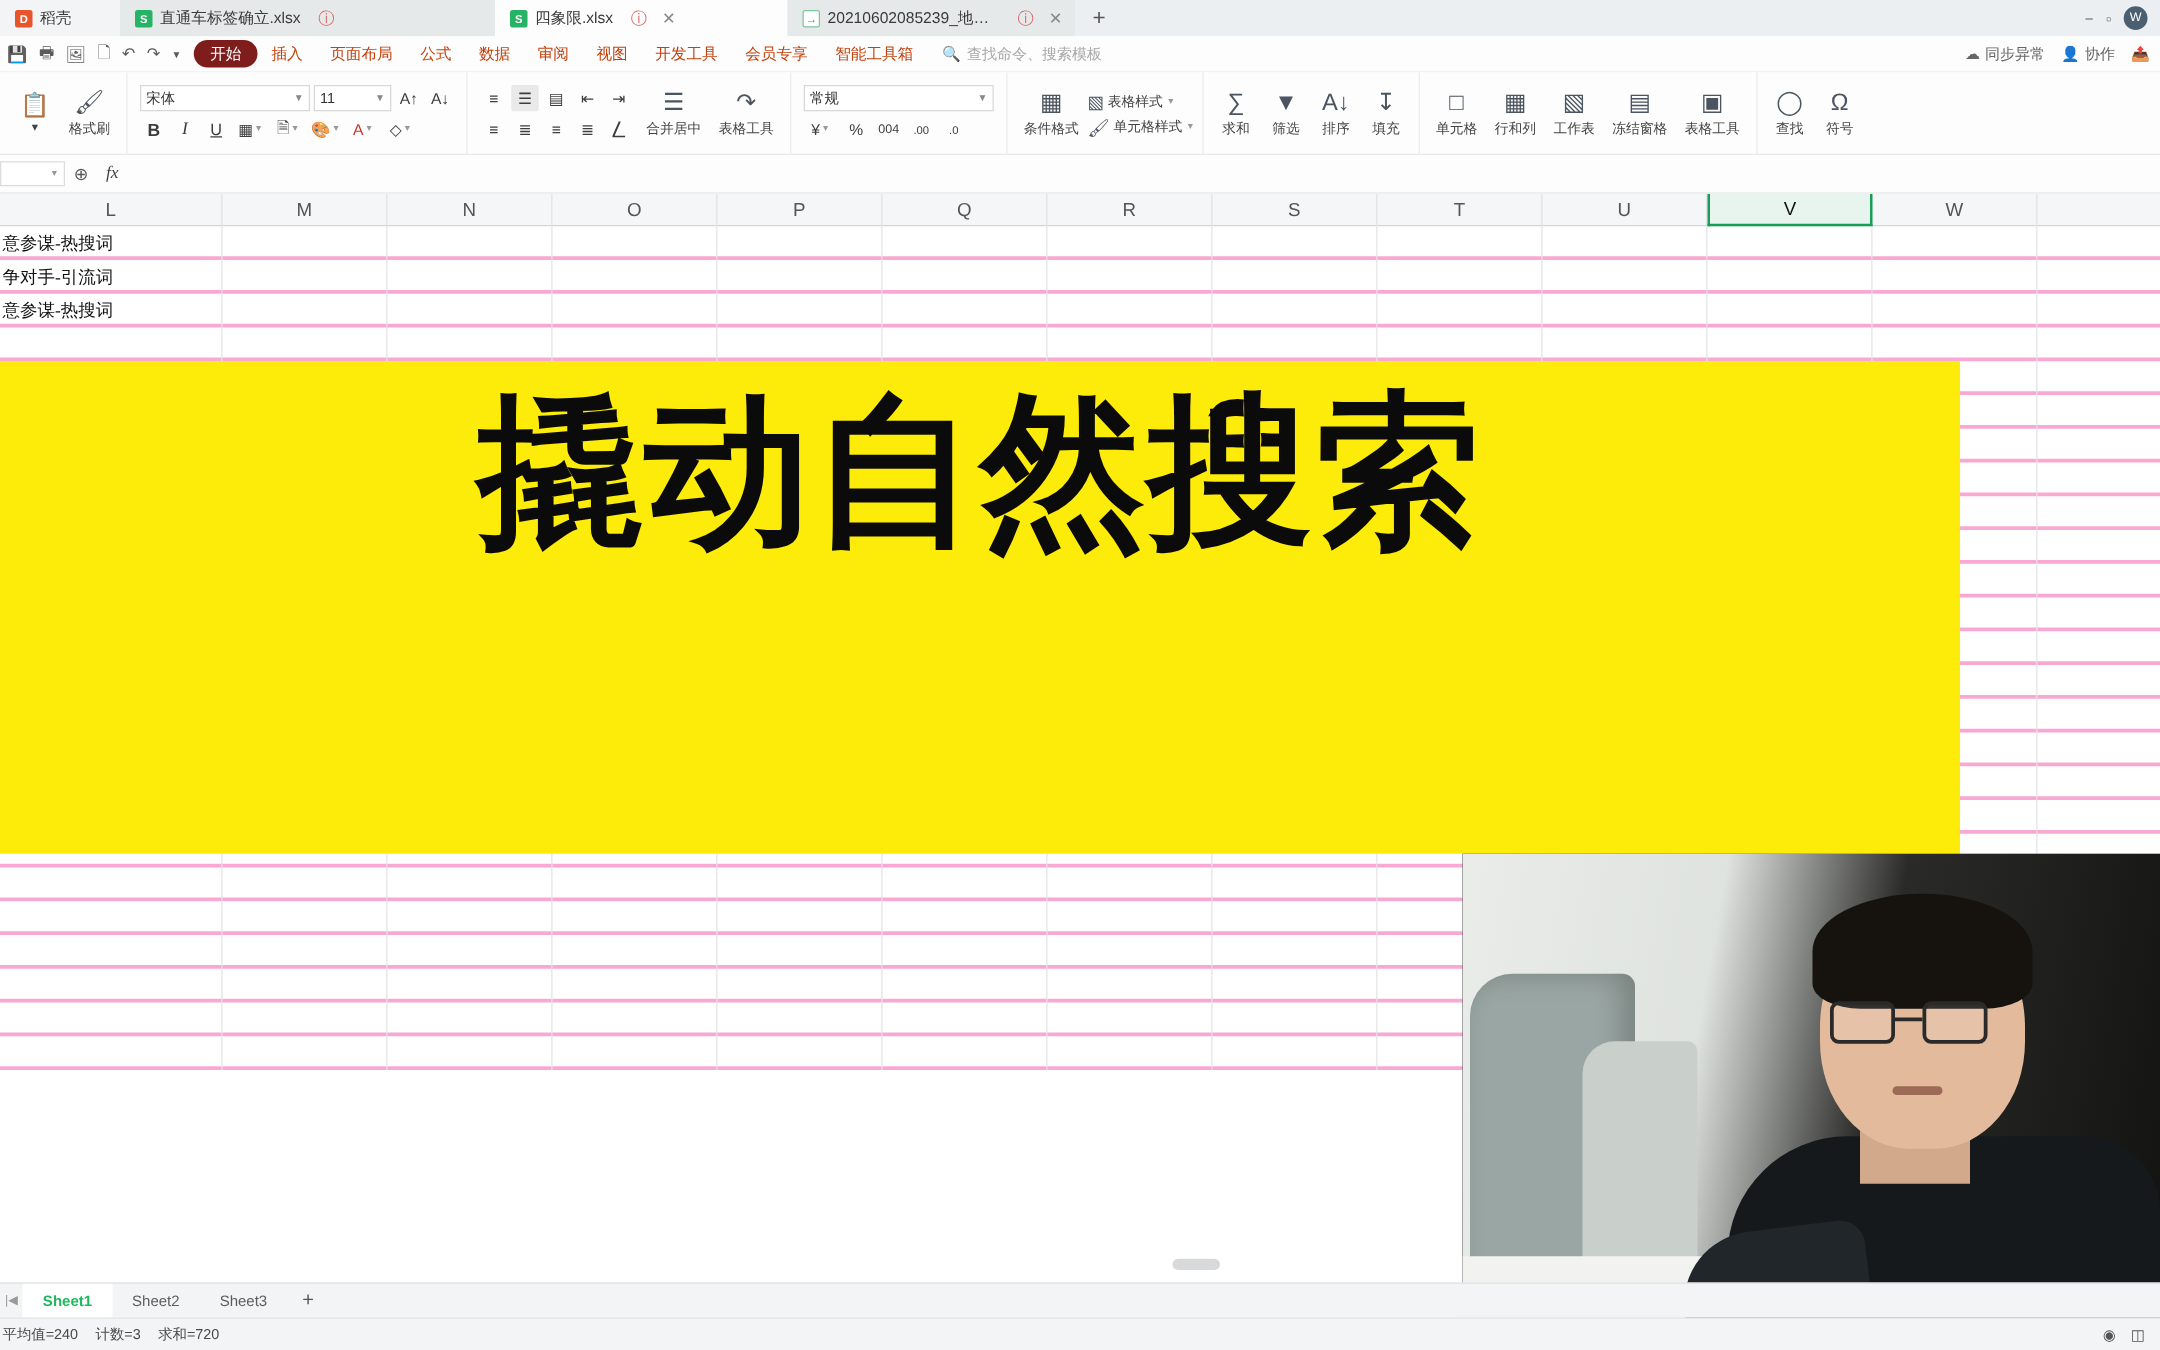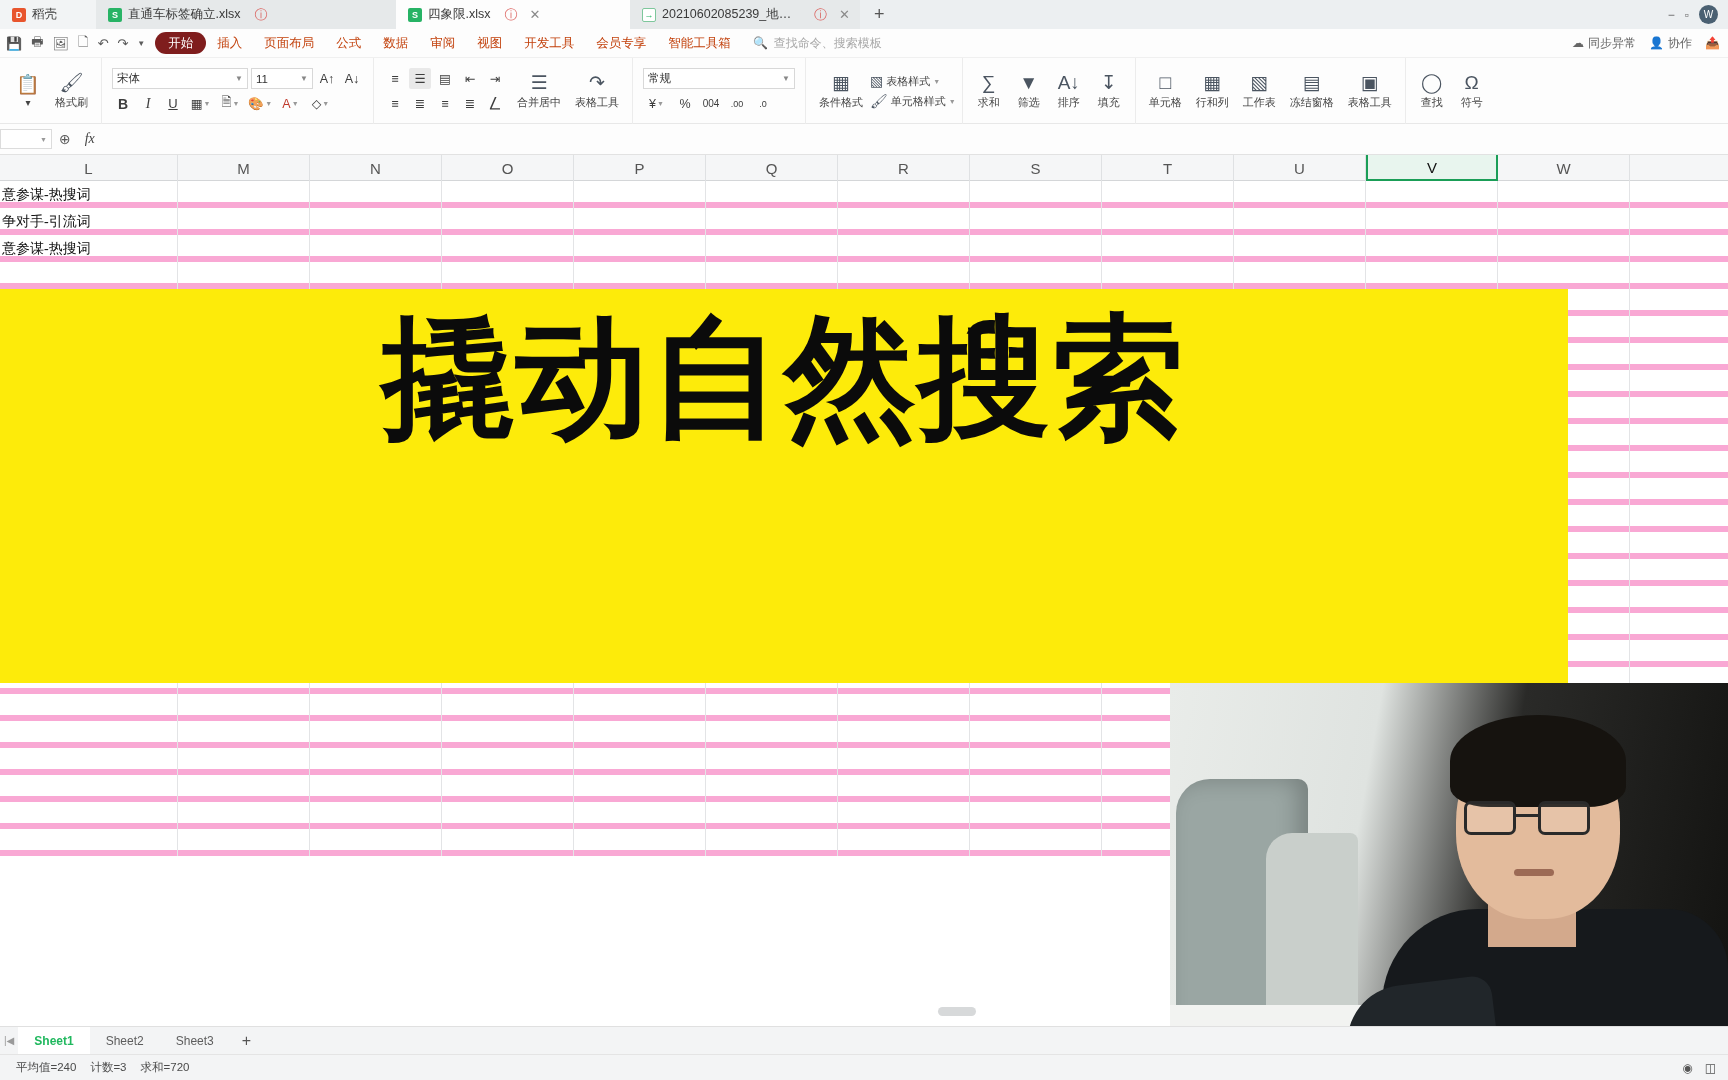--- a/index.html
+++ b/index.html
@@ -149,21 +149,21 @@
     height: 26px; display: flex; align-items: center; justify-content: center;
     font-size: 15px; color: #555; border-right: 1px solid #dfe1e3;
     font-family: "Liberation Sans", sans-serif;
   }
   .ch.sel {
     background: #e8f5ee; color: #111;
     border-left: 2px solid #1a9e57; border-right: 2px solid #1a9e57;
     border-bottom: 2px solid #1a9e57;
   }
   .gridbody { position: absolute; top: 26px; left: 0; width: 1728px; height: 854px; }
-  .grow { display: flex; height: 27px; border-bottom: 6px solid #f9a8d4; }
+  .grow { display: flex; height: 27px; border-bottom: 3px solid #f9a8d4; }
   .gcell {
     height: 27px; border-right: 1px solid #e3e4e6;
     display: flex; align-items: center; font-size: 14px; color: #111;
     padding-left: 2px; overflow: hidden; white-space: nowrap;
     font-family: "Liberation Serif", "DejaVu Serif", serif;
   }
 
   
   .overlay {
     position: absolute; left: 0; top: 289px; width: 1568px; height: 394px;
@@ -912,21 +912,21 @@
 
   <div class="sheetbar">
     <span class="navbtn">|◀</span>
     <div class="sheettab active">Sheet1</div>
     <div class="sheettab">Sheet2</div>
     <div class="sheettab">Sheet3</div>
     <div class="addsheet">+</div>
   </div>
 
   <div class="statusbar">
-    <span class="stat" style="margin-left:16px">平均值=240</span>
+    <span class="stat" style="margin-left:2px">平均值=240</span>
     <span class="stat">计数=3</span>
     <span class="stat">求和=720</span>
     <div class="status-right">
       <span>◉</span>
       <span>◫</span>
     </div>
   </div>
 </div>
 
 </body></html>

